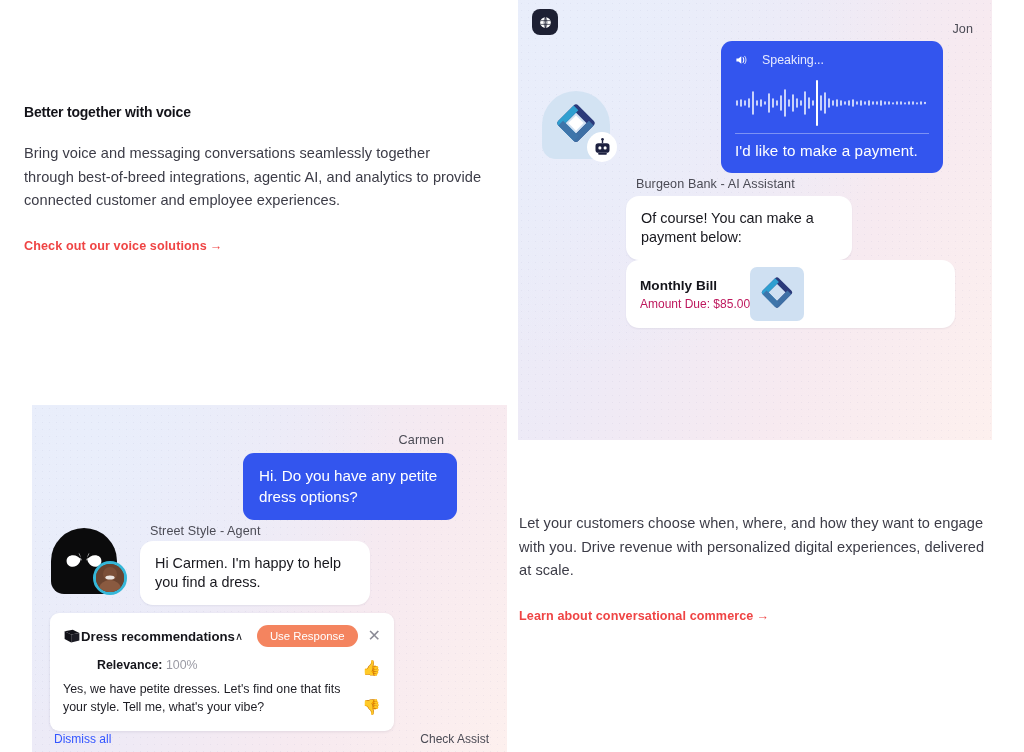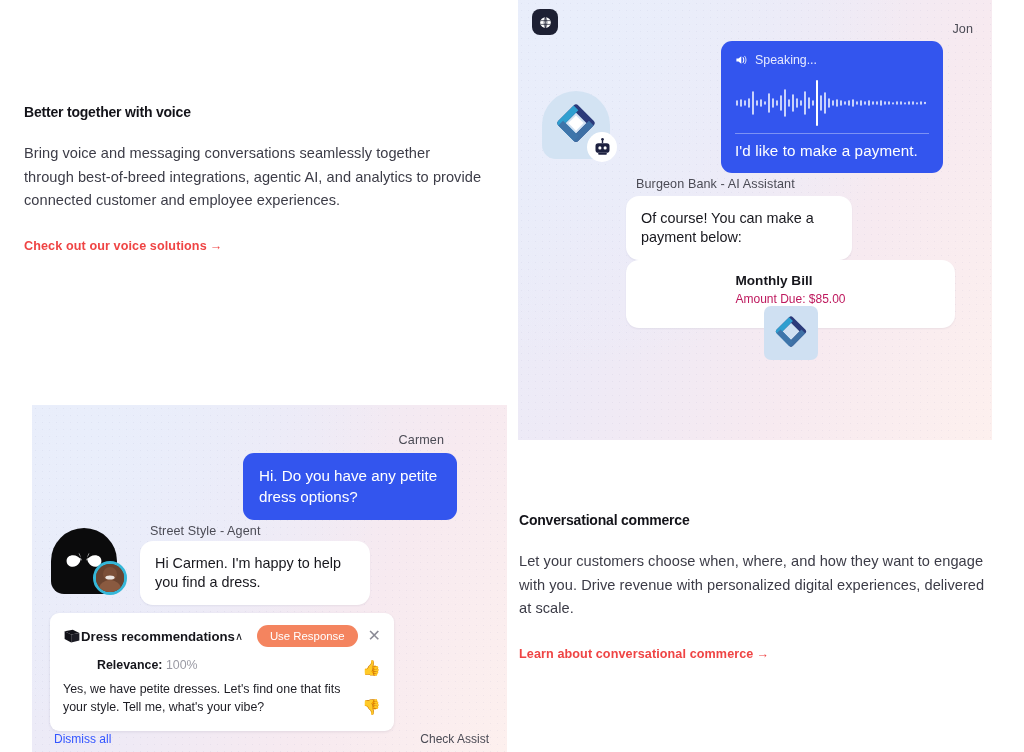--- a/index.html
+++ b/index.html
@@ -51,21 +51,21 @@
     border-radius: 11px;
   }
   .bubble-agent {
     position: absolute; background: #ffffff; border-radius: 13px;
     color: #17171d; font-size: 14.4px; line-height: 1.32;
     box-shadow: 0 1px 2px rgba(40,40,80,.07);
   }
 
   
   #voice-bubble { left: 203px; top: 41px; width: 222px; padding: 12px 14px 14px; }
-  .speak-row { display: flex; align-items: center; gap: 6px; font-size: 12.4px; color: #e6eaff; }
+  .speak-row { display: flex; align-items: center; gap: 13px; font-size: 12.4px; color: #e6eaff; }
   .spk-ico { width: 14px; height: 12px; display: block; }
   .wave { margin: 13px 0 0; height: 46px; position: relative; }
   .wave svg { position: absolute; left: 0; top: 0; }
   .bub-divider { height: 1px; background: rgba(255,255,255,.36); margin: 7px 0 8px; }
   .voice-text { font-size: 15.2px; color: #fff; letter-spacing: .1px; }
 
   
   .ai-badge {
     position: absolute; left: 14px; top: 9px; width: 26px; height: 26px;
     background: #1d2033; border-radius: 8px;
@@ -83,21 +83,20 @@
     background: #fff; border-radius: 50%;
     display: flex; align-items: center; justify-content: center;
   }
 
   
   .bill-card {
     position: absolute; background: #fff; border-radius: 13px;
     box-shadow: 0 1px 2px rgba(40,40,80,.07);
     display: flex; align-items: center; justify-content: flex-start;
     padding: 13px 14px;
-    flex-direction: column;
   }
   .bill-title { font-size: 13.6px; font-weight: bold; color: #15151b; }
   .bill-sub { font-size: 12px; color: #be185d; margin-top: 4px; }
   .bill-thumb {
     width: 54px; height: 54px; background: #cfe0f2; border-radius: 7px;
     display: flex; align-items: center; justify-content: center; flex: 0 0 auto;
   }
 
   
   .ss-av {
@@ -334,20 +333,19 @@
       </div>
     </div>
 
     <div class="aa-foot">
       <span class="dismiss">Dismiss all</span>
       <span class="aa-label">Check Assist</span>
     </div>
   </div>
 
   <div class="copy" style="left:519px; top:512px; width:472px;">
-    <h2>Conversational commerce</h2>
     <p>Let your customers choose when, where, and how they want to engage with you. Drive revenue with personalized digital experiences, delivered at scale.</p>
     <a class="cta">
       <span>Learn about conversational commerce</span><span class="arw">→</span>
     </a>
   </div>
 
 </div>
 
 </body></html>

